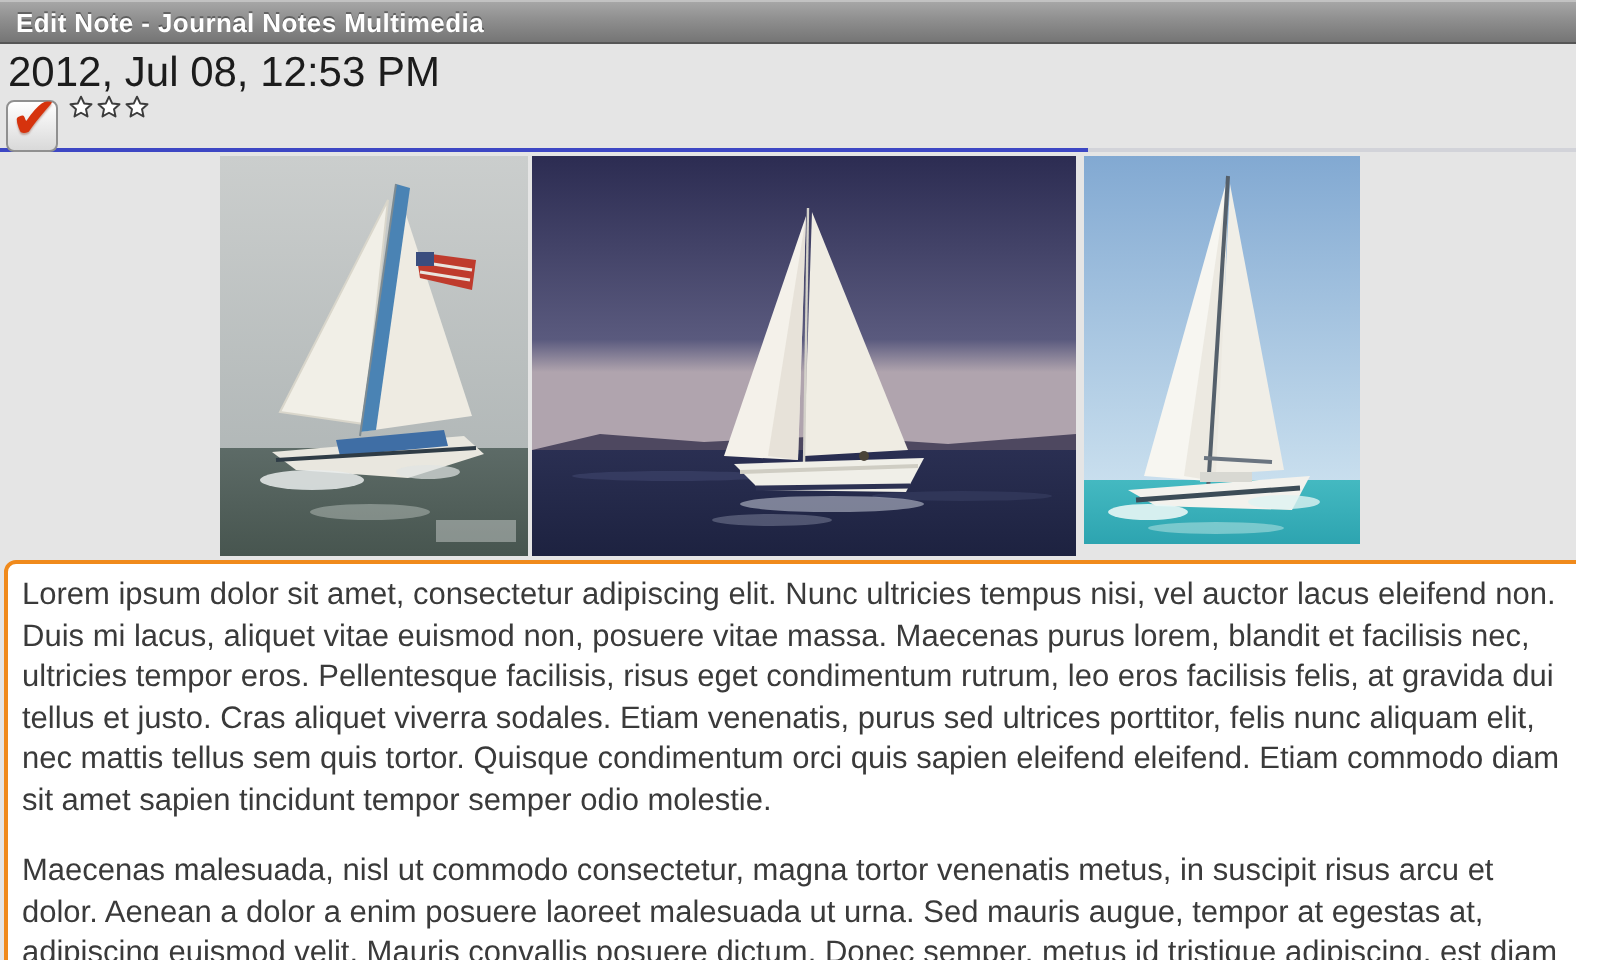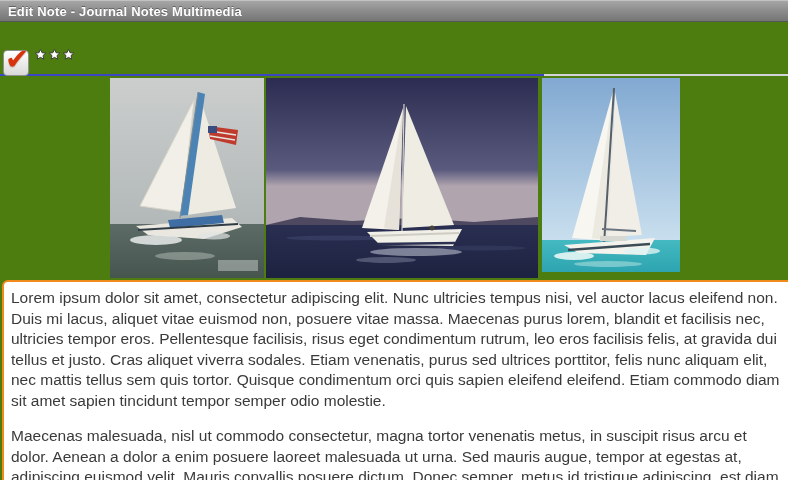--- a/index.html
+++ b/index.html
@@ -3,21 +3,21 @@
 <meta charset="utf-8">
 <style>
   * { margin: 0; padding: 0; box-sizing: border-box; }
   html, body { background: #ffffff; }
   body { font-family: "Liberation Sans", sans-serif; }
 
   #screen {
     position: relative;
     width: 788px;
     height: 480px;
-    background: #4d7c0f;
+    background: #e5e5e5;
     overflow: hidden;
   }
 
   
   .titlebar {
     position: absolute;
     left: 0; top: 0;
     width: 800px; height: 22px;
     background: linear-gradient(#a6a6a6, #8e8e8e 45%, #757575);
     border-top: 1px solid #c2c2c2;
@@ -102,20 +102,21 @@
 </style>
 </head>
 <body>
 
 <div id="screen">
 
   <div class="titlebar">
     <span class="title">Edit Note - Journal Notes Multimedia</span>
   </div>
 
+  <div class="date-line">2012, Jul 08, 12:53 PM</div>
 
   <div class="checkbox">
     <span class="check">✔</span>
   </div>
 
   <div class="stars">
     <span class="star">
       <svg width="13" height="13" viewBox="0 0 24 24">
           <path d="M12 2.5l2.9 6.2 6.8.7-5.1 4.6 1.4 6.7L12 17.3l-6 3.4 1.4-6.7-5.1-4.6 6.8-.7z" fill="#ffffff" stroke="#3c3c3c" stroke-width="1.8" stroke-linejoin="round"></path>
         </svg>

